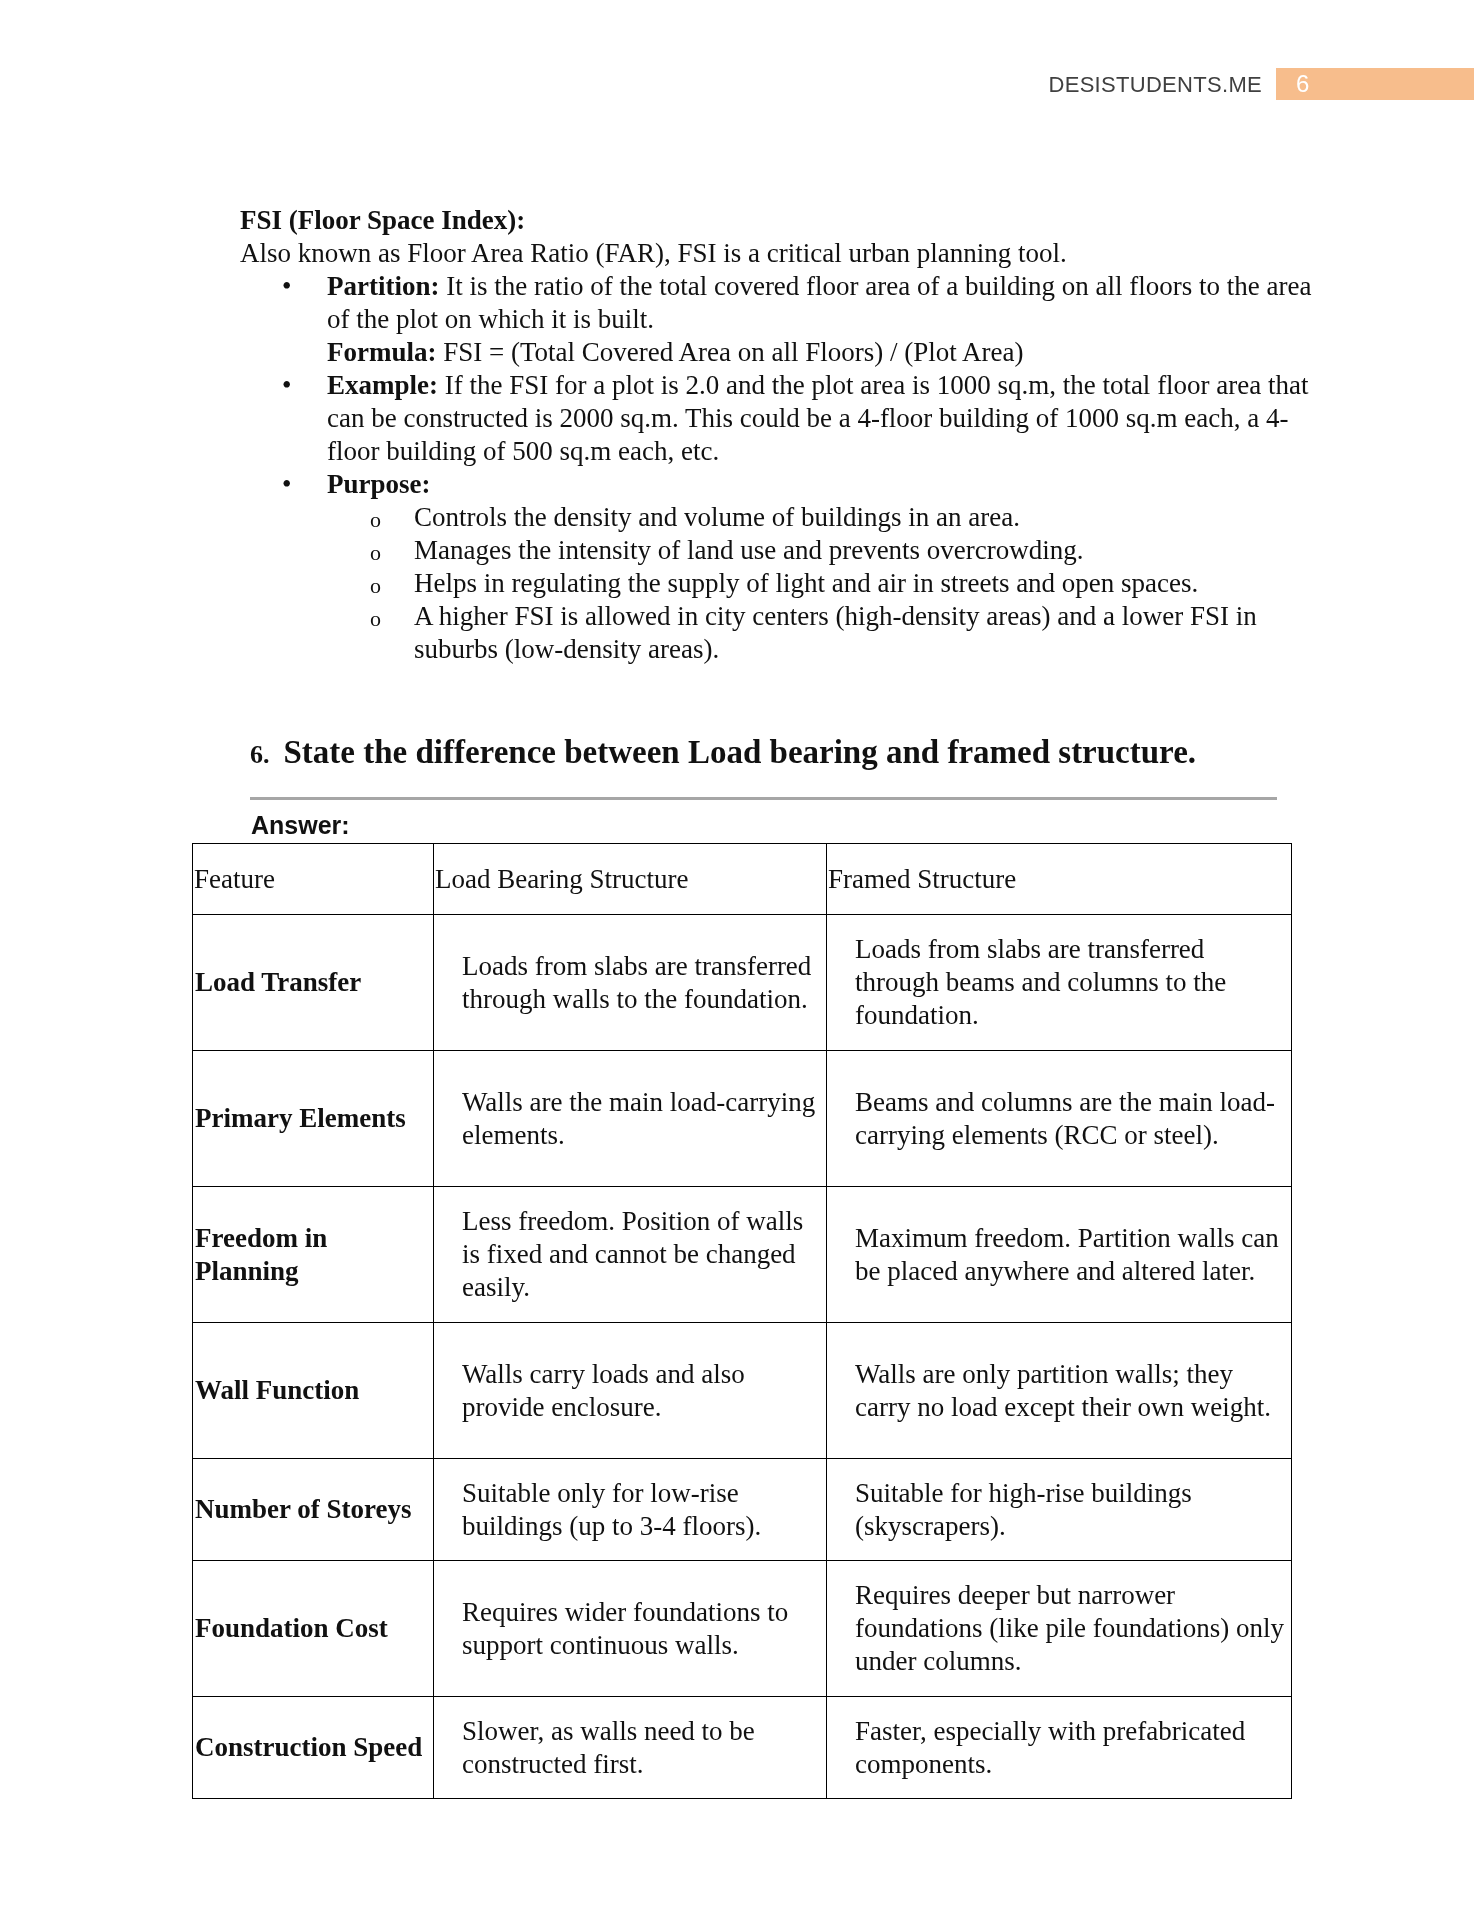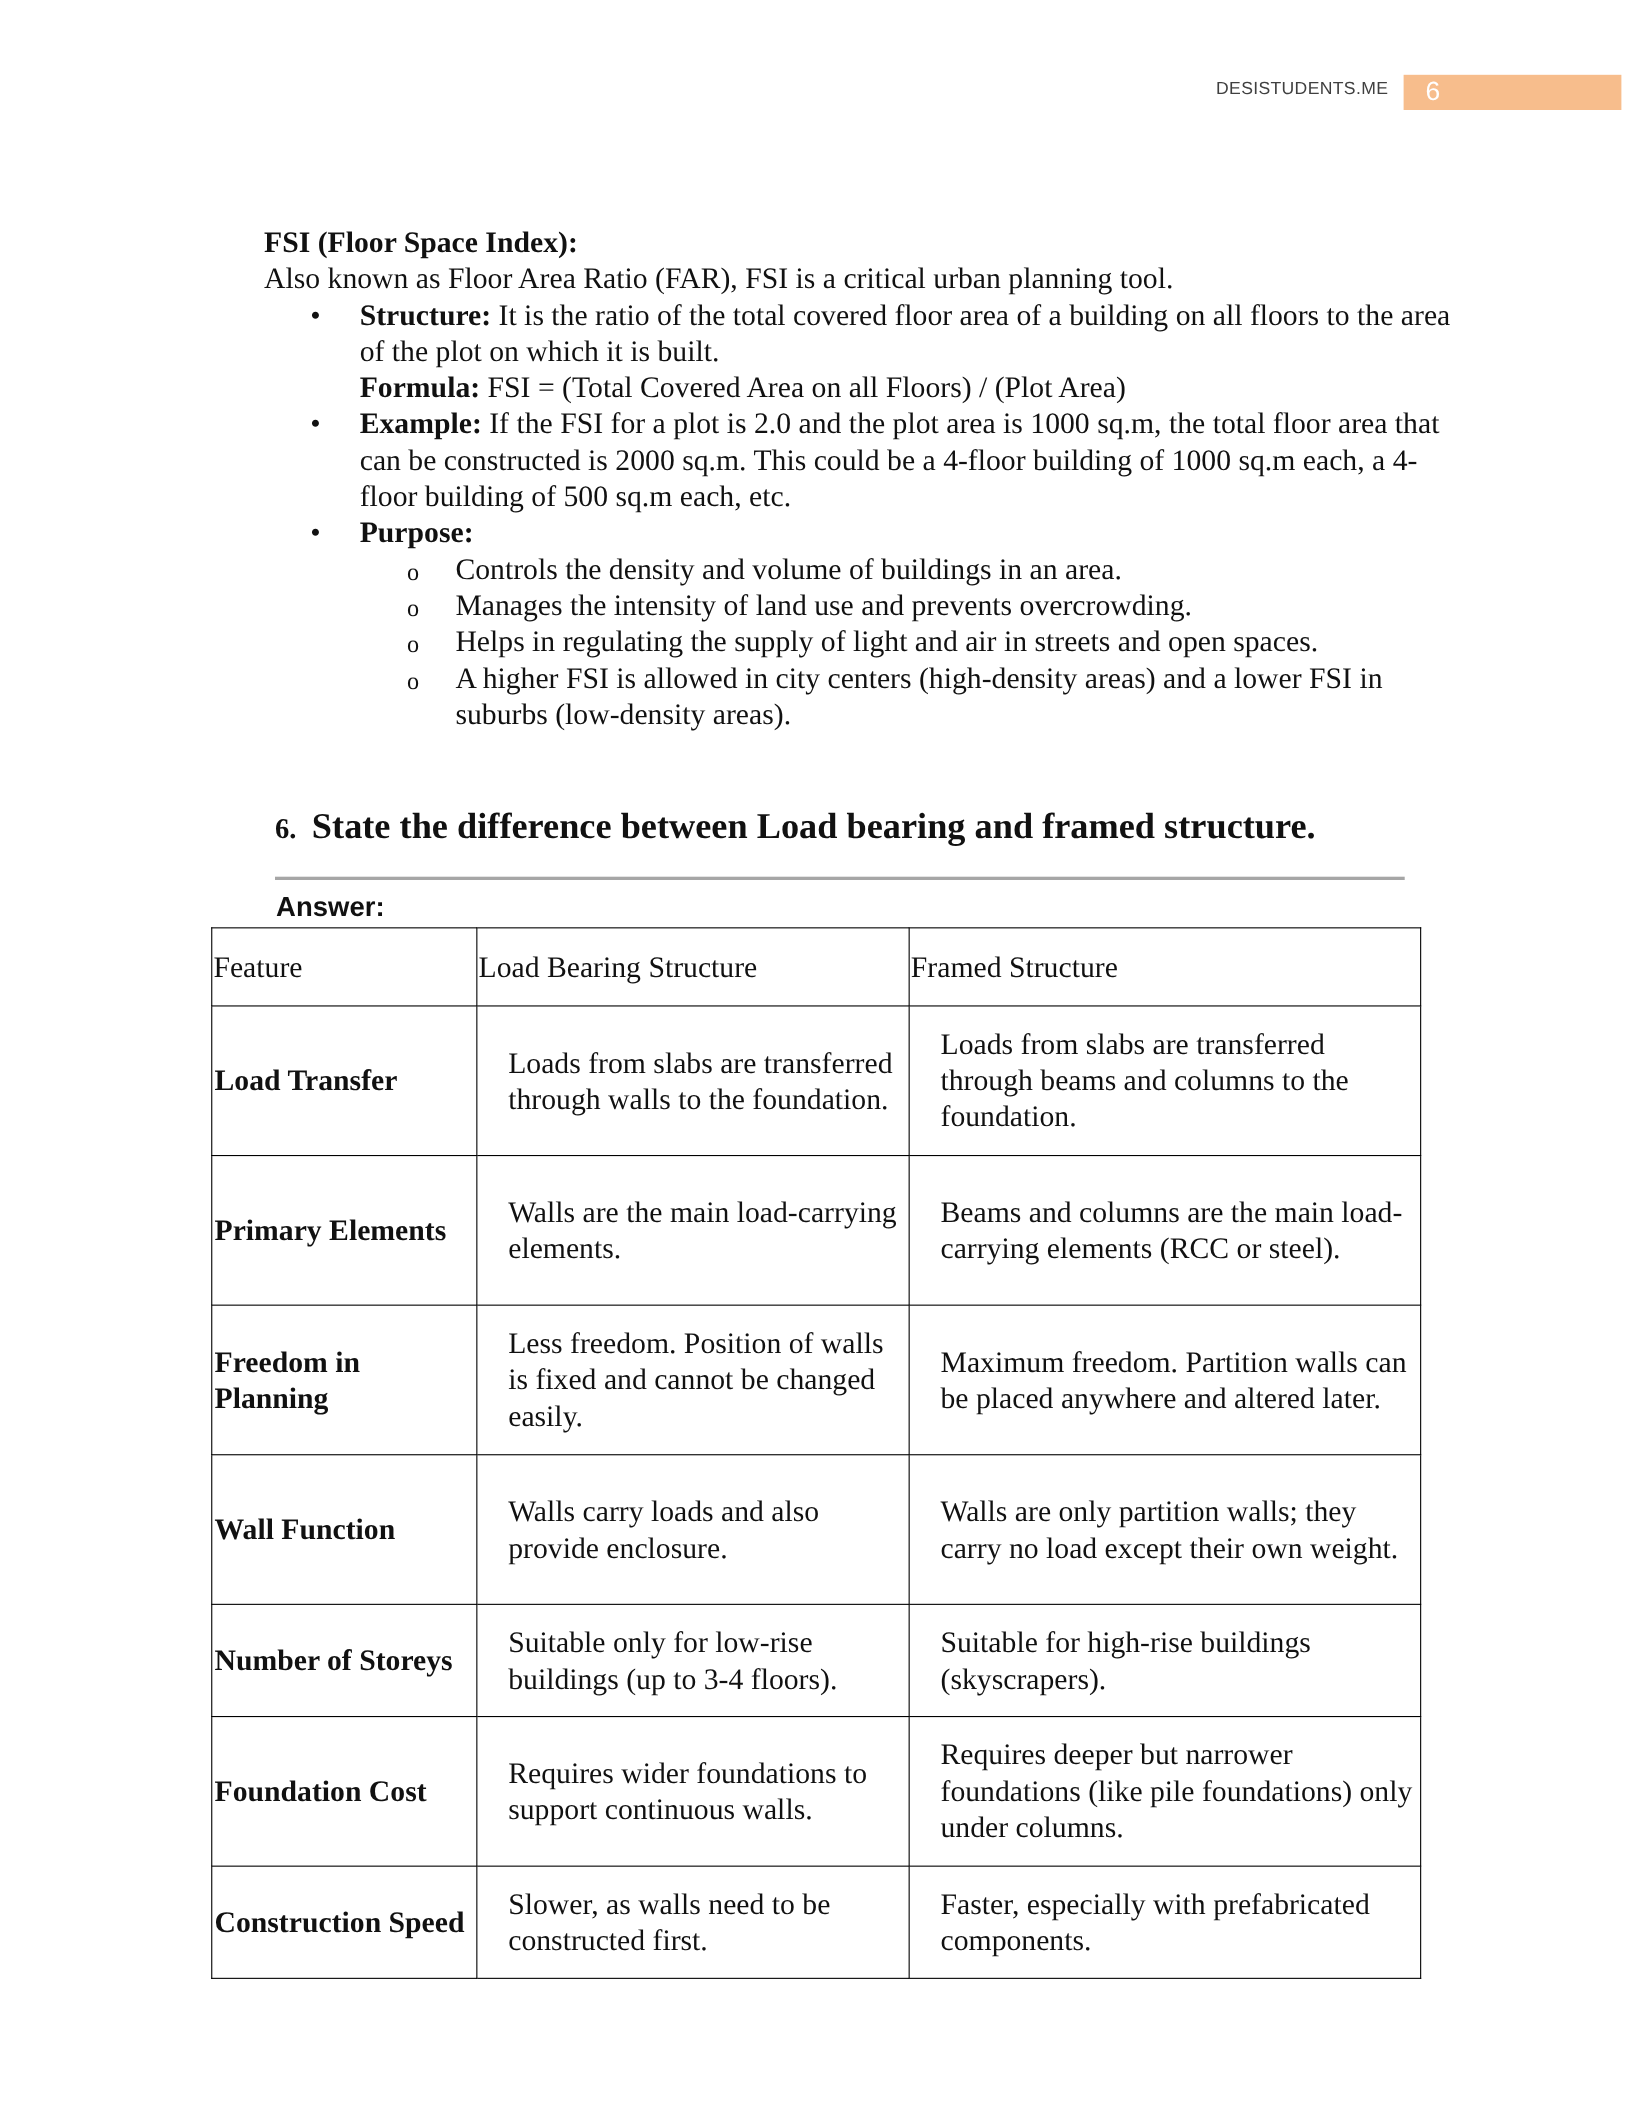--- a/index.html
+++ b/index.html
@@ -1,17 +1,17 @@
 <!DOCTYPE html>
 <html><head>
 <meta charset="utf-8">
 <style>
   html, body { margin:0; padding:0; background:#ffffff; }
   body { width:1484px; height:1920px; position:relative; overflow:hidden; font-family:"Liberation Serif", serif; color:#111; }
-  .hdr-text { position:absolute; left:1040px; top:72px; width:222px; text-align:right; font-family:"Liberation Sans", sans-serif; font-size:16px; color:#404040; letter-spacing:0.3px; font-variant:small-caps; }
+  .hdr-text { position:absolute; left:1040px; top:72px; width:222px; text-align:right; font-family:"Liberation Sans", sans-serif; font-size:22px; color:#404040; letter-spacing:0.3px; font-variant:small-caps; }
   .badge { position:absolute; left:1276px; top:68px; width:198px; height:32px; background:#f7bd8c; color:#fff; font-family:"Liberation Sans", sans-serif; font-size:24px; line-height:32px; padding-left:20px; box-sizing:border-box; }
   .fsi { position:absolute; left:208px; top:204px; width:1080px; font-size:27px; line-height:33px;margin-left:32px; }
   .fsi .title { font-weight:bold; }
   .bl { position:relative; padding-left:87px; }
   .bl .dot { position:absolute; left:42px; top:0; }
   .sub { position:relative; padding-left:174px; }
   .sub .o { position:absolute; left:130px; top:2px; font-size:22px; }
   .q { position:absolute; left:250px; top:734px; font-size:33px; font-weight:bold; }
   .q .num { font-size:26px; margin-right:14px; }
   .rule { position:absolute; left:250px; top:797px; width:1027px; height:3px; background:#a6a6a6; }
@@ -28,21 +28,21 @@
 <body>
 
 <div class="hdr-text">DESISTUDENTS.ME</div>
 <div class="badge"><span>6</span></div>
 
 <div class="fsi">
   <div class="title">FSI (Floor Space Index):</div>
   <div>Also known as Floor Area Ratio (FAR), FSI is a critical urban planning tool.</div>
   <div class="bl">
     <span class="dot">•</span>
-    <b>Structure:</b><span> It is the ratio of the total covered floor area of a building on all floors to the area of the plot on which it is built.</span><br>
+    <b>Partition:</b><span> It is the ratio of the total covered floor area of a building on all floors to the area of the plot on which it is built.</span><br>
     <b>Formula:</b><span> FSI = (Total Covered Area on all Floors) / (Plot Area)</span>
   </div>
   <div class="bl">
     <span class="dot">•</span>
     <b>Example:</b><span> If the FSI for a plot is 2.0 and the plot area is 1000 sq.m, the total floor area that can be constructed is 2000 sq.m. This could be a 4-floor building of 1000 sq.m each, a 4-floor building of 500 sq.m each, etc.</span>
   </div>
   <div class="bl">
     <span class="dot">•</span>
     <b>Purpose:</b>
   </div>

